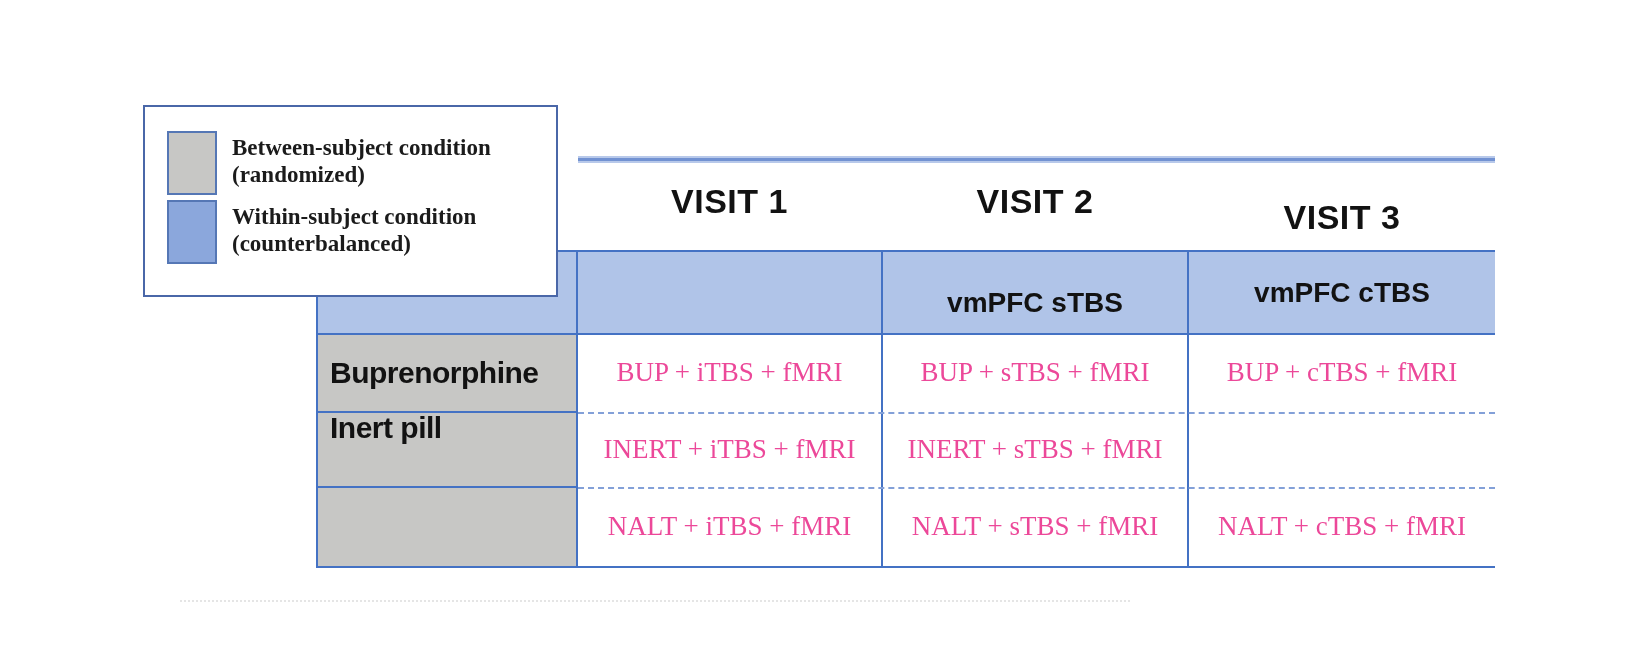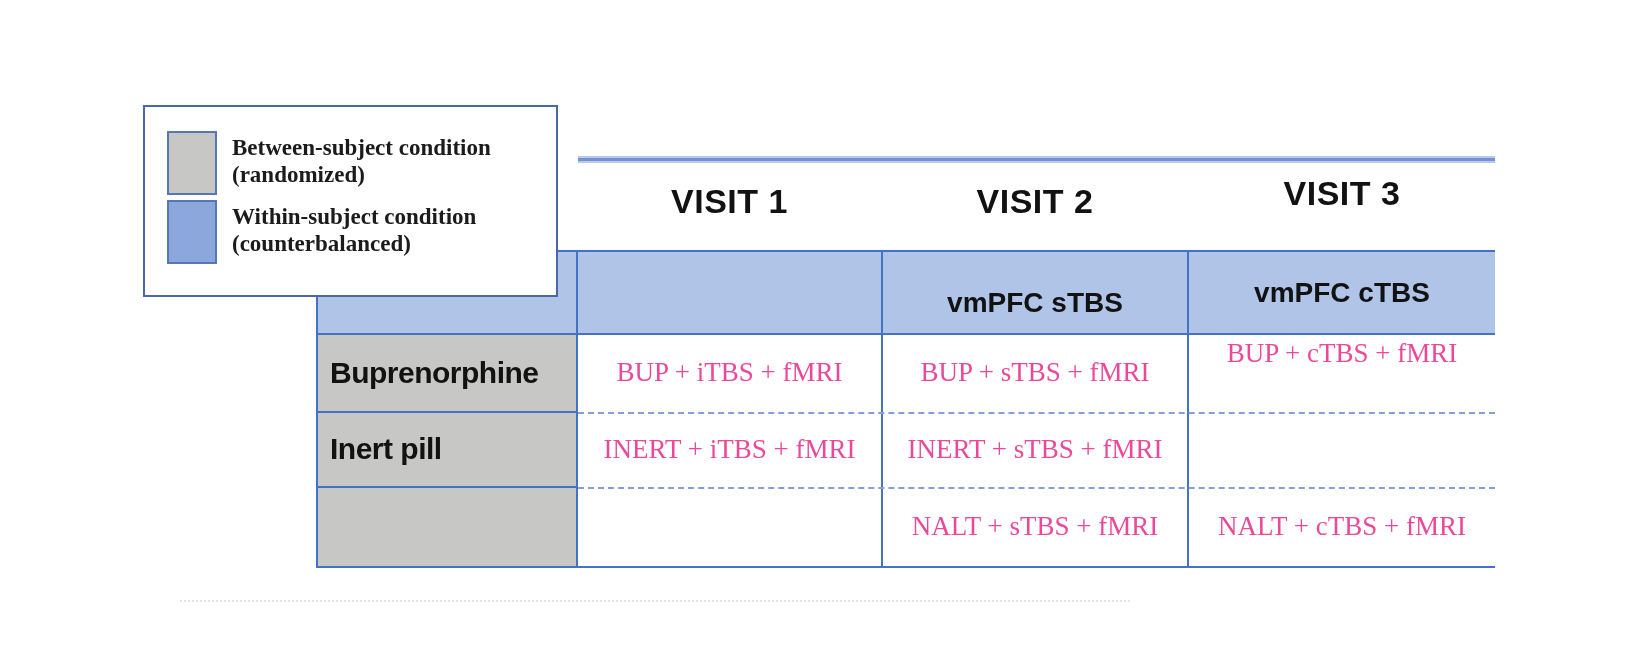--- a/index.html
+++ b/index.html
@@ -34,21 +34,21 @@
 </style>
 </head>
 <body>
 
 <div class="stage">
 
   <div class="dblrule"></div>
 
   <div class="cellc visit abs" style="left:578px;top:172px;width:303px;height:58px;">VISIT 1</div>
   <div class="cellc visit abs" style="left:883px;top:172px;width:304px;height:58px;">VISIT 2</div>
-  <div class="cellc visit abs" style="left:1189px;top:164px;width:306px;height:58px;">VISIT 3</div>
+  <div class="cellc visit abs" style="left:1189px;top:188px;width:306px;height:58px;">VISIT 3</div>
 
   <div class="fill" style="left:316px;top:250px;width:1179px;height:85px;background:#b0c4e8;"></div>
   <div class="fill" style="left:316px;top:335px;width:262px;height:233px;background:#c7c7c5;"></div>
 
   <div class="vline" style="left:316px;"></div>
   <div class="vline" style="left:576px;"></div>
   <div class="vline" style="left:881px;"></div>
   <div class="vline" style="left:1187px;"></div>
 
   <div class="hline" style="left:316px;top:250px;width:1179px;"></div>
@@ -57,29 +57,30 @@
   <div class="hline" style="left:316px;top:486px;width:262px;"></div>
   <div class="hline" style="left:316px;top:566px;width:1179px;"></div>
 
   <div class="dashline" style="left:578px;top:412px;width:917px;"></div>
   <div class="dashline" style="left:578px;top:487px;width:917px;"></div>
 
   <div class="cellc colhdr" style="left:883px;top:252px;width:304px;height:102px;">vmPFC sTBS</div>
   <div class="cellc colhdr" style="left:1189px;top:252px;width:306px;height:81px;">vmPFC cTBS</div>
 
   <div class="celll rowlbl" style="left:318px;top:337px;width:258px;height:72px;">Buprenorphine</div>
-  <div class="celll rowlbl" style="left:318px;top:413px;width:258px;height:71px;">Inert pill</div>
+  <div class="celll rowlbl" style="left:318px;top:392px;width:258px;height:71px;">Inert pill</div>
 
   <div class="cellc datacell" style="left:578px;top:335px;width:303px;height:75px;">BUP + iTBS + fMRI</div>
   <div class="cellc datacell" style="left:883px;top:335px;width:304px;height:75px;">BUP + sTBS + fMRI</div>
-  <div class="cellc datacell" style="left:1189px;top:316px;width:306px;height:75px;">BUP + cTBS + fMRI</div>
+  <div class="cellc datacell" style="left:1189px;top:335px;width:306px;height:75px;">BUP + cTBS + fMRI</div>
 
   <div class="cellc datacell" style="left:578px;top:413px;width:303px;height:72px;">INERT + iTBS + fMRI</div>
   <div class="cellc datacell" style="left:883px;top:413px;width:304px;height:72px;">INERT + sTBS + fMRI</div>
 
+  <div class="cellc datacell" style="left:578px;top:488px;width:303px;height:76px;">NALT + iTBS + fMRI</div>
   <div class="cellc datacell" style="left:883px;top:488px;width:304px;height:76px;">NALT + sTBS + fMRI</div>
   <div class="cellc datacell" style="left:1189px;top:488px;width:306px;height:76px;">NALT + cTBS + fMRI</div>
 
   <div class="legend">
     <div class="legrow">
       <div class="swatch sw-gray"></div>
       <div class="legtext">
         <div>Between-subject condition</div>
         <div>(randomized)</div>
       </div>

